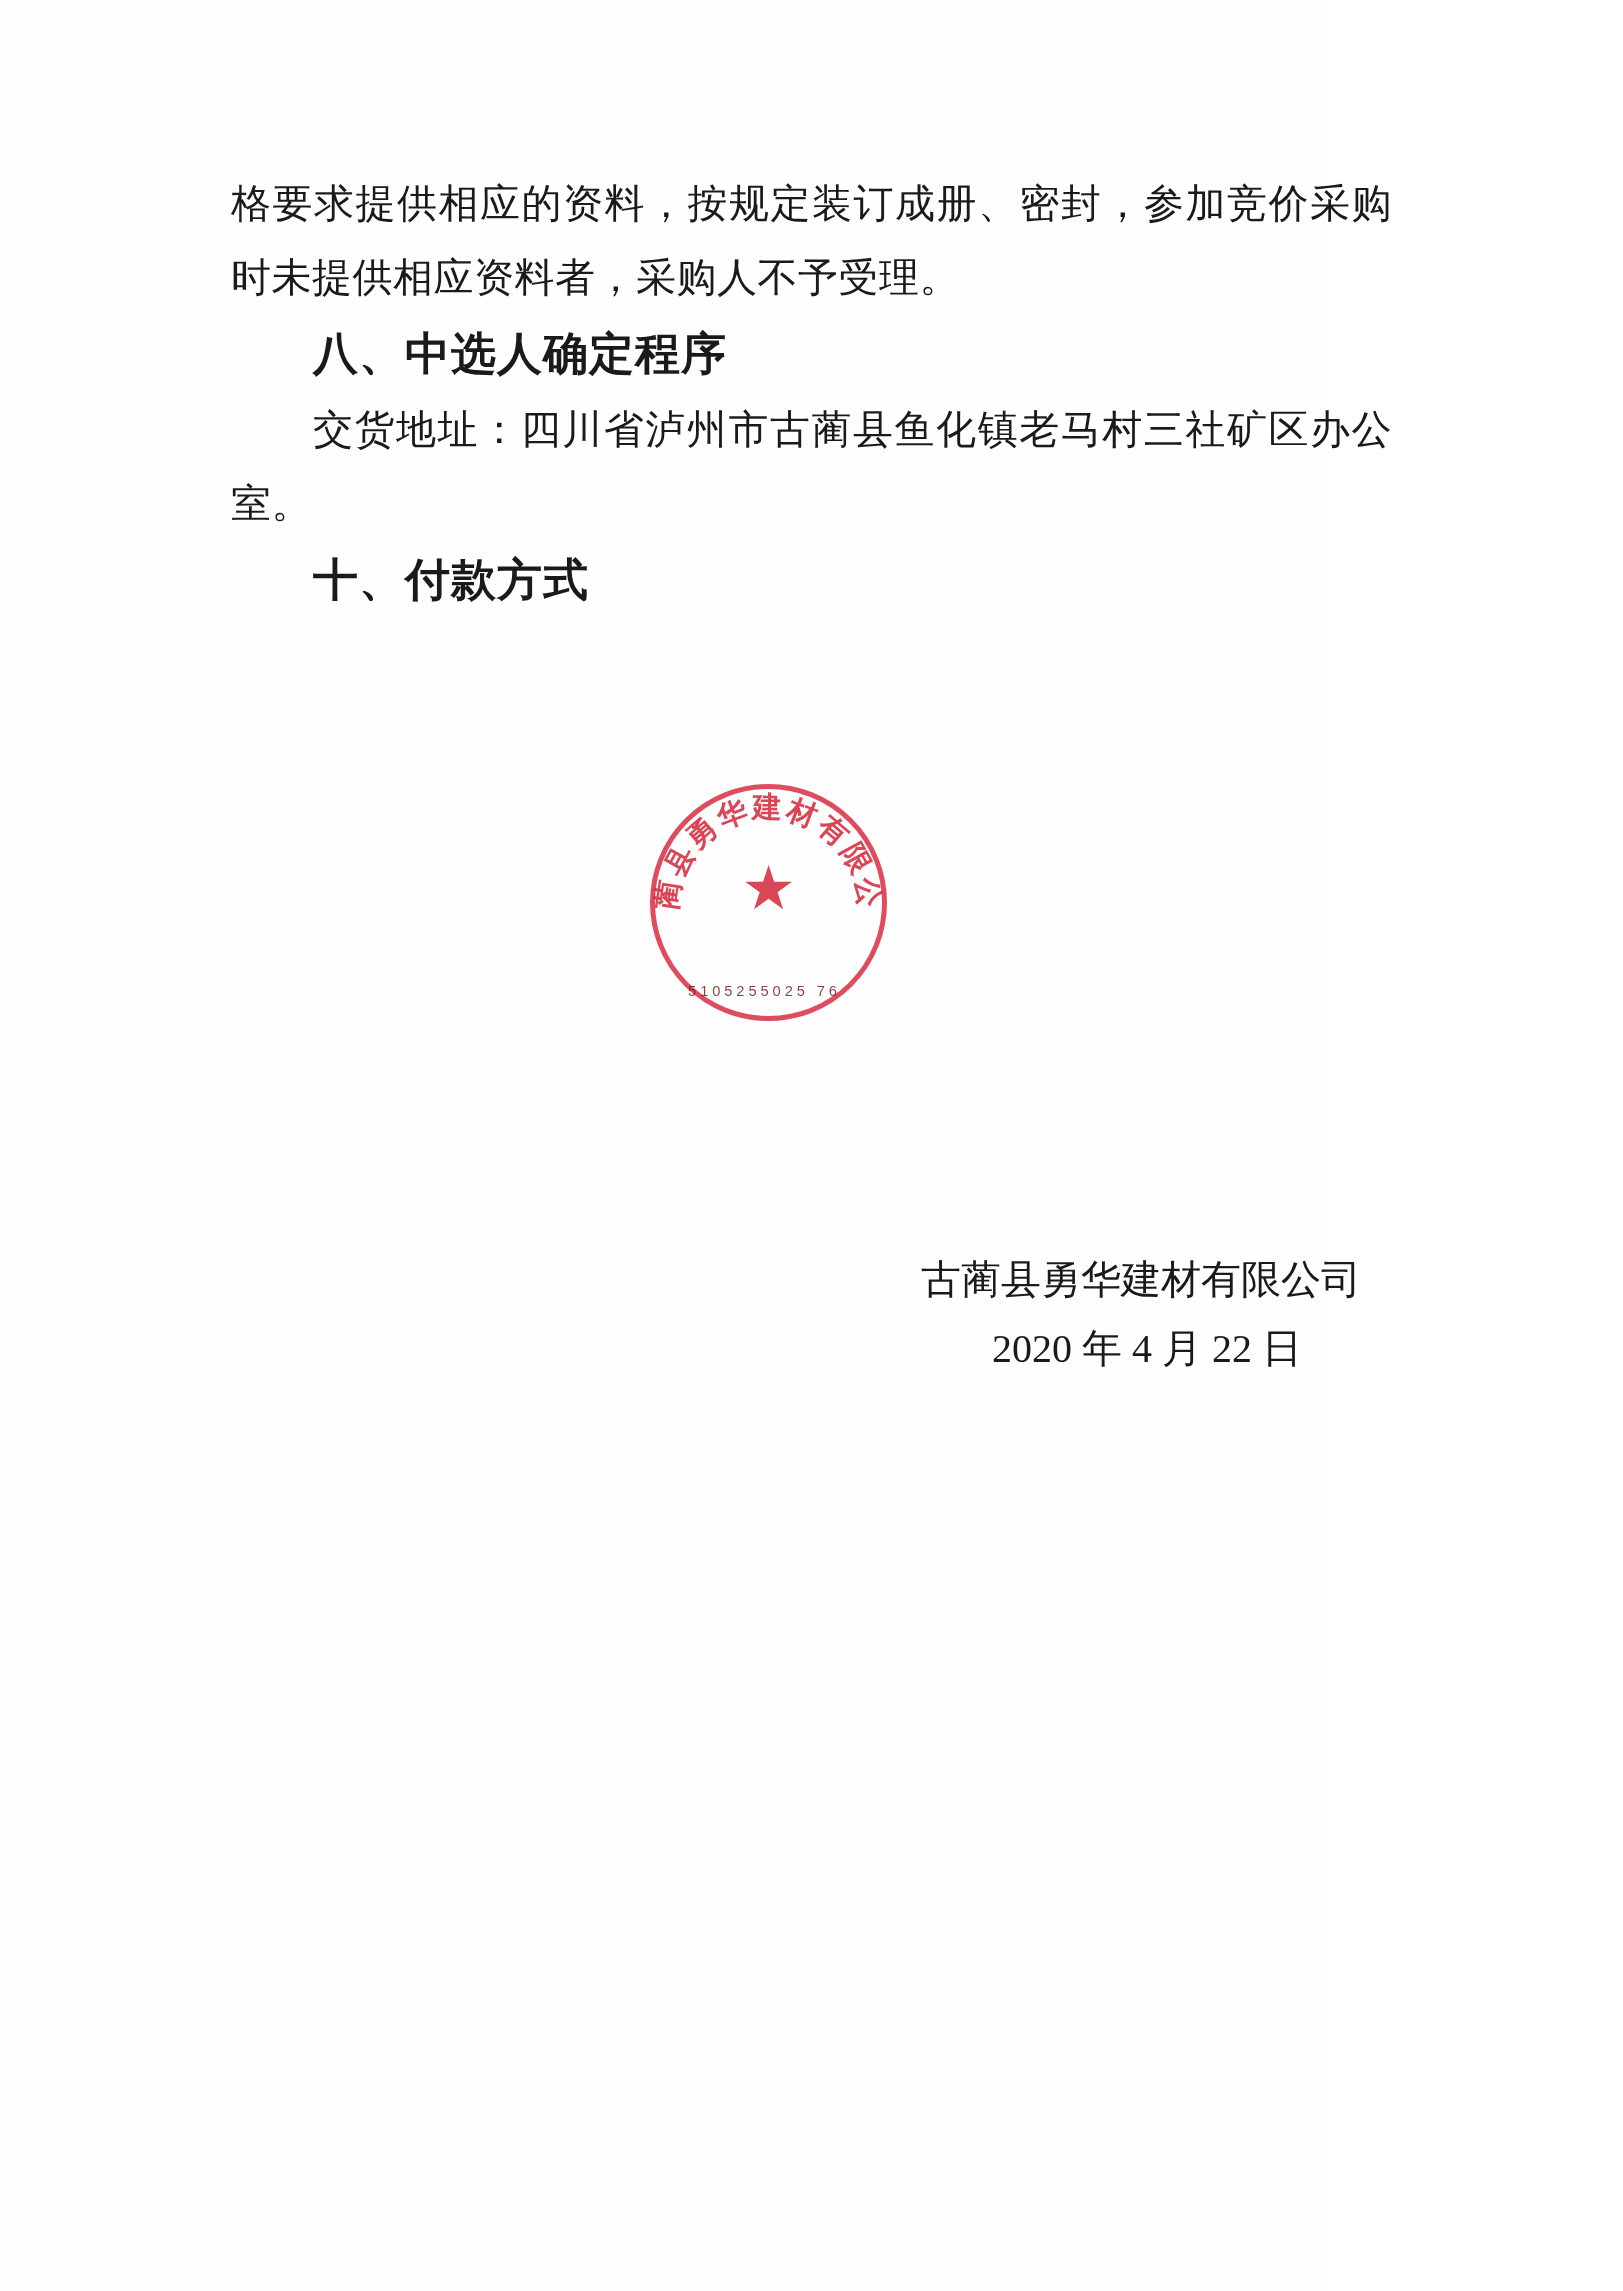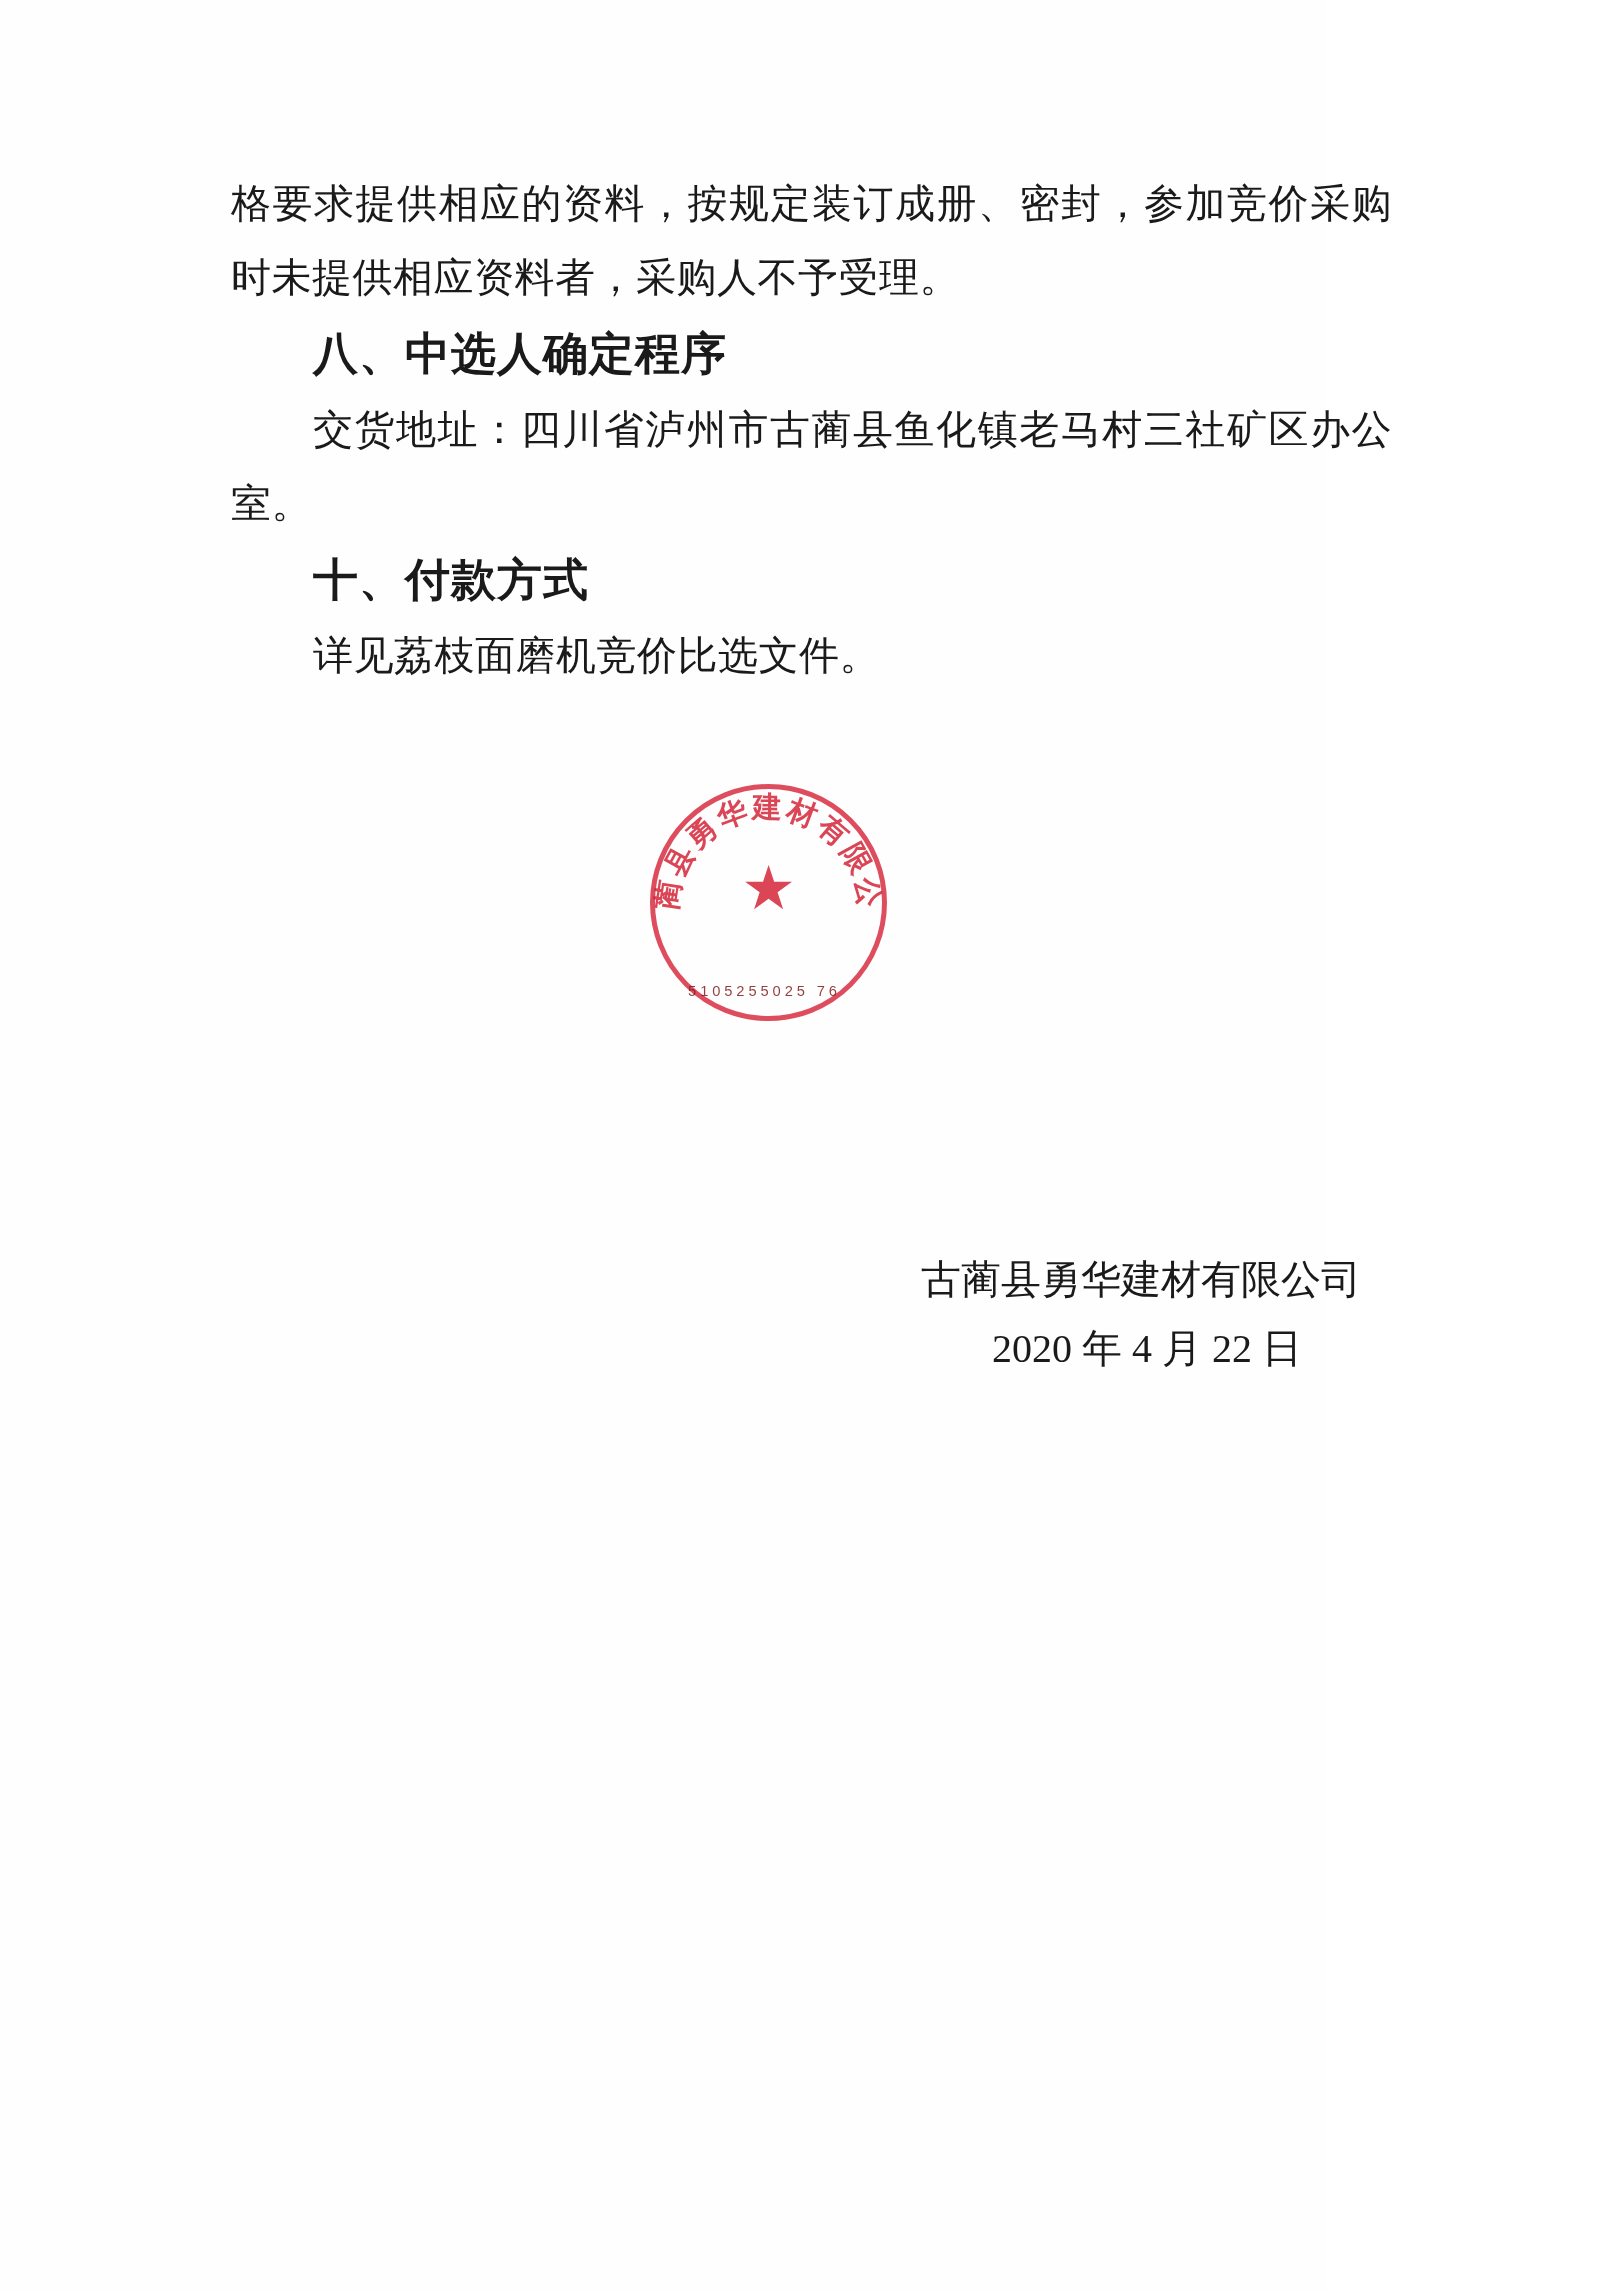--- a/index.html
+++ b/index.html
@@ -133,21 +133,20 @@
 
     <p class="heading">八、中选人确定程序</p>
 
 
 
 
     <p class="body-text indent">交货地址：四川省泸州市古蔺县鱼化镇老马村三社矿区办公室。</p>
 
     <p class="heading">十、付款方式</p>
 
-    <p class="body-text indent">详见荔枝面磨机竞价比选文件。</p>
   </div>
 
   <div class="sign-block">
     <div class="sign-line body-text">古蔺县勇华建材有限公司</div>
     <div class="sign-line-2 body-text">2020 年 4 月 22 日</div>
   </div>
 
   <div class="seal">
     <div class="seal-ring"></div>
     <svg width="237" height="237" viewBox="0 0 242 242">

